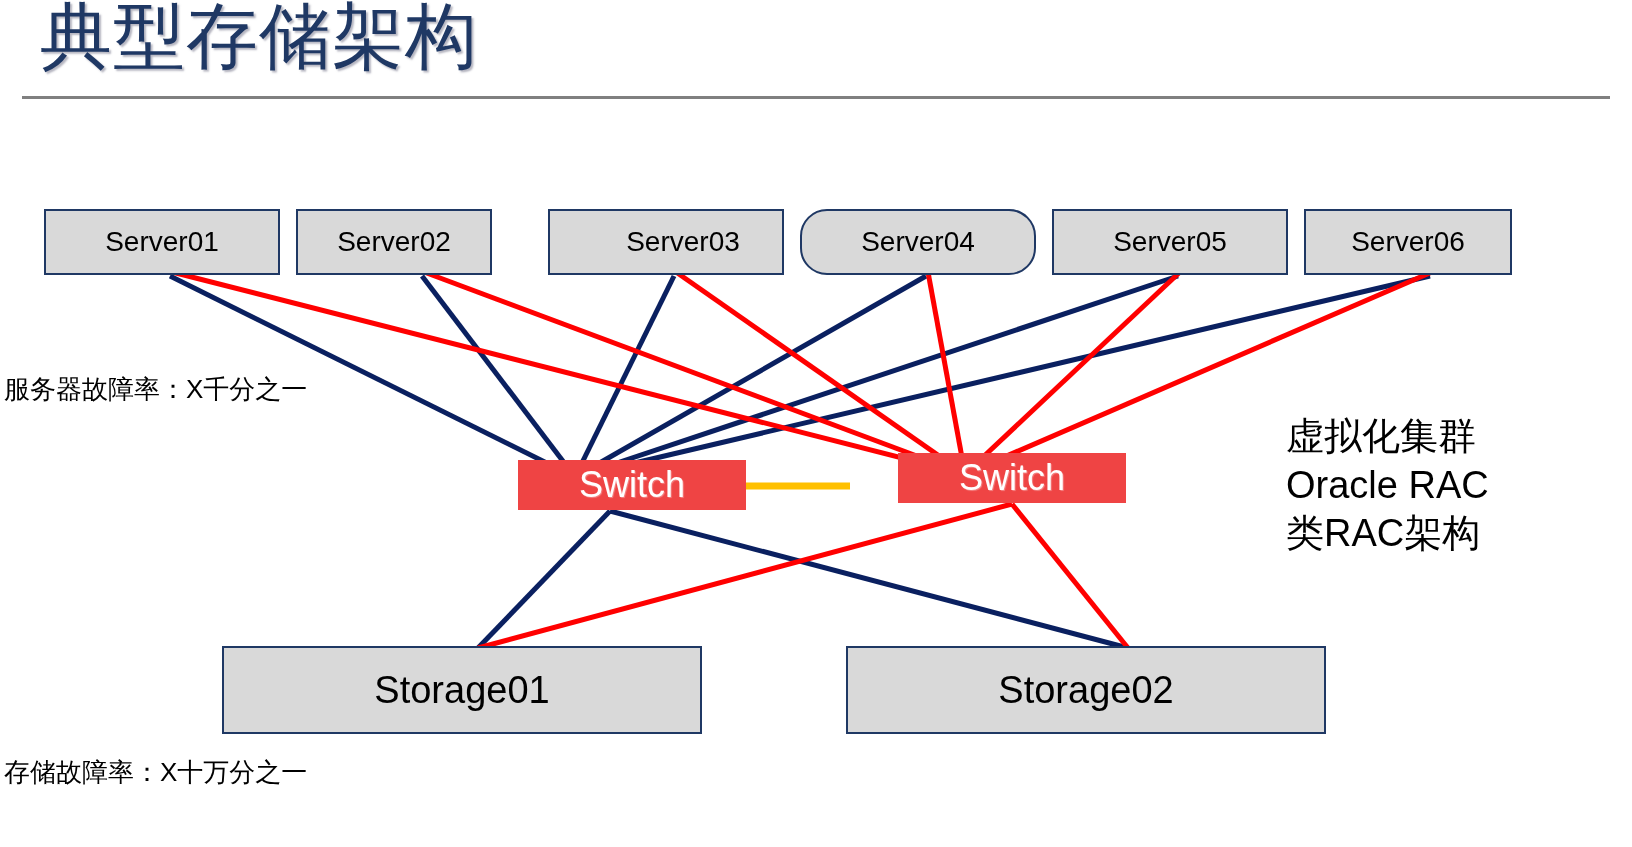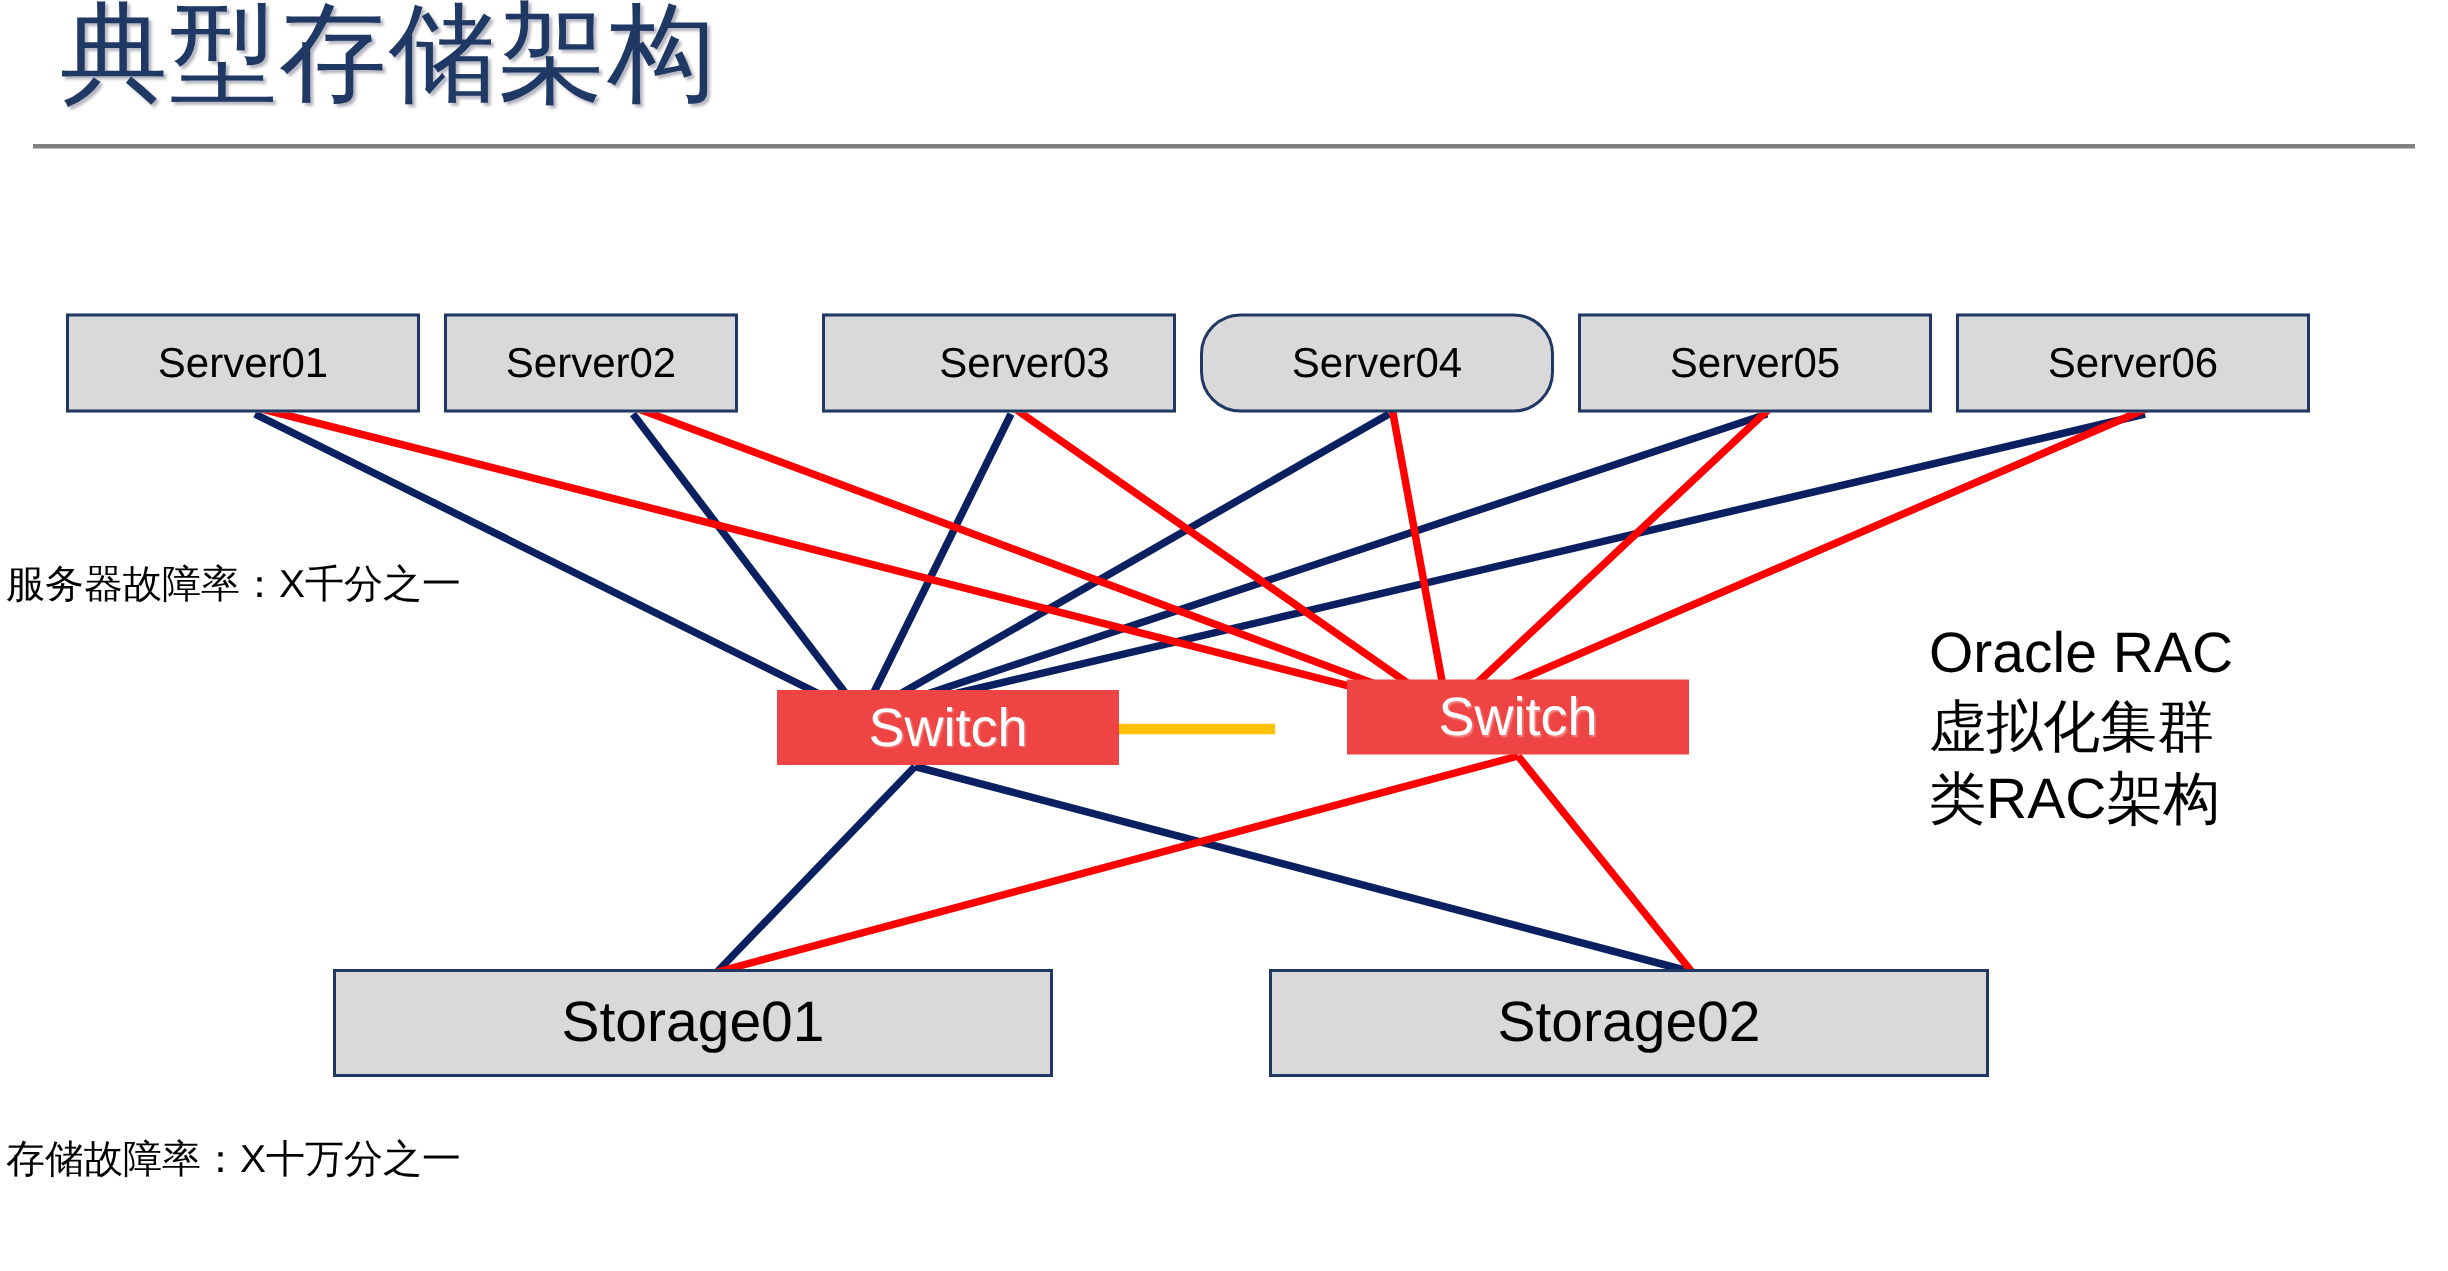--- a/index.html
+++ b/index.html
@@ -75,21 +75,21 @@
     height: 50px;
     border: none;
     text-shadow: 1px 1px 1px rgba(255,255,255,0.35);
     margin-left: 48px;
   }
   .storage-box {
     background: #D9D9D9;
     border: 2px solid #1F3864;
     font-size: 38px;
     color: #000000;
-    height: 72px;
+    height: 88px;
   }
 
   
   .annot {
     position: absolute;
     font-size: 26px;
     color: #000000;
     white-space: nowrap;
   }
   #annot-server-rate { left: 4px;  top: 372px; text-align: right; }
@@ -155,21 +155,21 @@
   </div>
   <div class="node server-box" style="left:548px; top:209px; width:236px;padding-left:34px;">
     <span>Server03</span>
   </div>
   <div class="node server-box" style="left:800px; top:209px; width:236px;border-radius:27px;">
     <span>Server04</span>
   </div>
   <div class="node server-box" style="left:1052px; top:209px; width:236px;">
     <span>Server05</span>
   </div>
-  <div class="node server-box" style="left:1304px; top:209px; width:236px;">
+  <div class="node server-box" style="left:1304px; top:209px; width:208px;">
     <span>Server06</span>
   </div>
 
   <div class="node switch-box" style="left:470px; top:460px; width:228px;">
     <span>Switch</span>
   </div>
   <div class="node switch-box" style="left:850px; top:453px; width:228px;">
     <span>Switch</span>
   </div>
 
@@ -178,18 +178,18 @@
   </div>
   <div class="node storage-box" style="left:846px; top:646px; width:480px;">
     <span>Storage02</span>
   </div>
 
   <div class="annot" id="annot-server-rate">服务器故障率：X千分之一</div>
 
   <div class="annot" id="annot-storage-rate">存储故障率：X十万分之一</div>
 
   <div id="annot-right">
+    <div>虚拟化集群</div>
     <div>Oracle RAC</div>
-    <div>虚拟化集群</div>
     <div>类RAC架构</div>
   </div>
 
 </div>
 
 </body></html>

